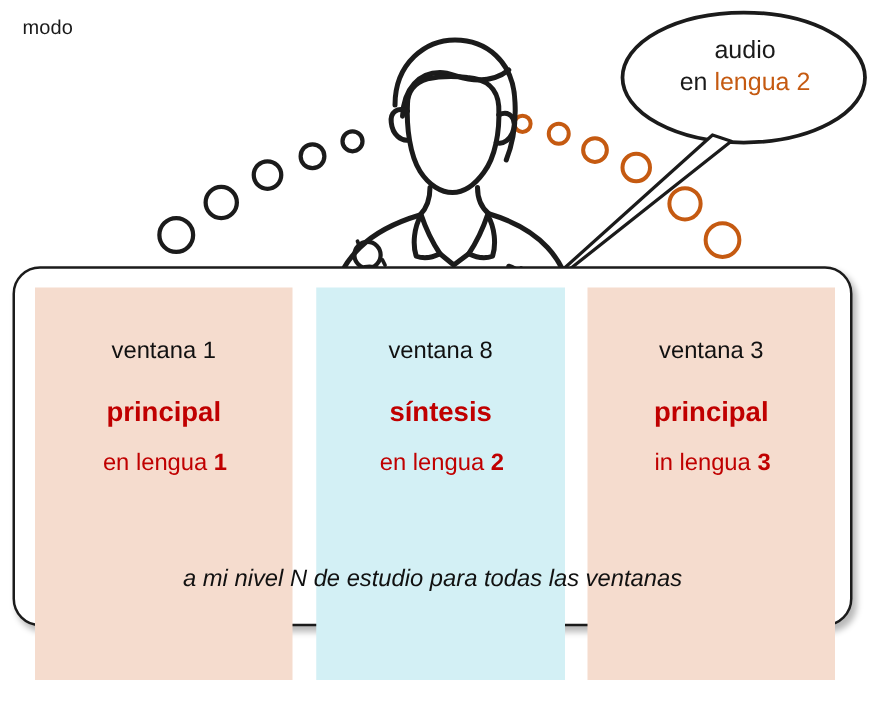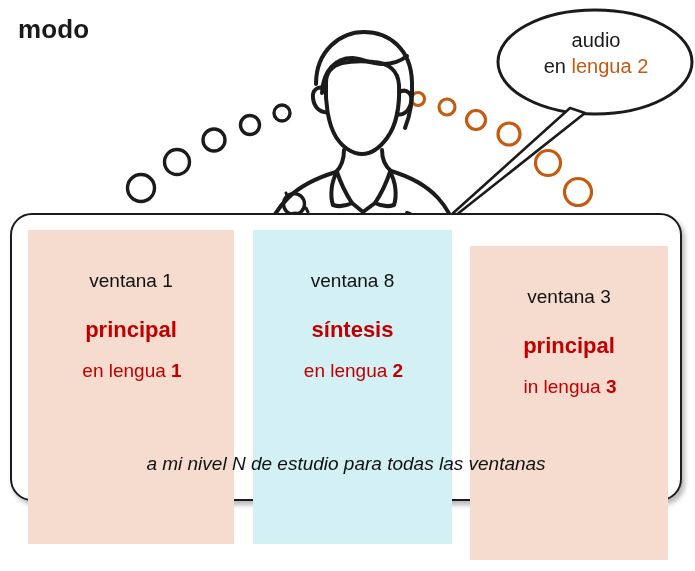--- a/index.html
+++ b/index.html
@@ -21,25 +21,24 @@
     left: 0; top: 0;
     width: 695px;
     height: 571px;
   }
 
   
   .hdr-modo {
     position: absolute;
     left: 18px;
     top: 14px;
-    font-size: 26px;
+    font-size: 16px;
     color: #1a1a1a;
     letter-spacing: 0.1px;
     white-space: nowrap;
-    font-weight: bold;
   }
   .hdr-title {
     position: absolute;
     left: 16px;
     top: 42px;
     font-size: 48px;
     font-weight: bold;
     color: #C55A11;
     letter-spacing: -0.8px;
     white-space: nowrap;
@@ -82,21 +81,21 @@
   }
 
   .panel {
     position: absolute;
     top: 15px;
     height: 314px;
     box-sizing: border-box;
   }
   .panel.p1 { left: 16px;  width: 206px; background: #F5DCCE; }
   .panel.p2 { left: 241px; width: 199px; background: #D3F0F5; }
-  .panel.p3 { left: 458px; width: 198px; background: #F5DCCE; margin-top: 16px; }
+  .panel.p3 { left: 458px; width: 198px; background: #F5DCCE; }
 
   .panel .w-name {
     position: absolute;
     top: 40px;
     left: 0; right: 0;
     text-align: center;
     font-size: 19px;
     color: #111111;
   }
   .panel .w-role {

